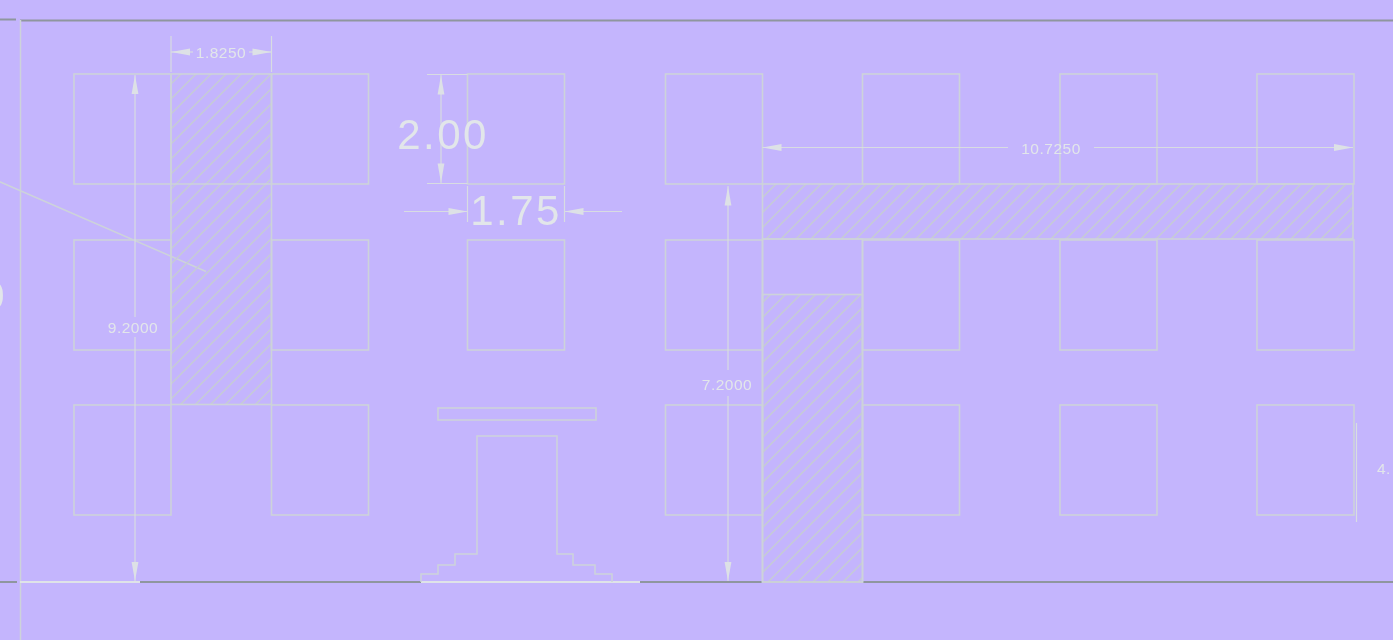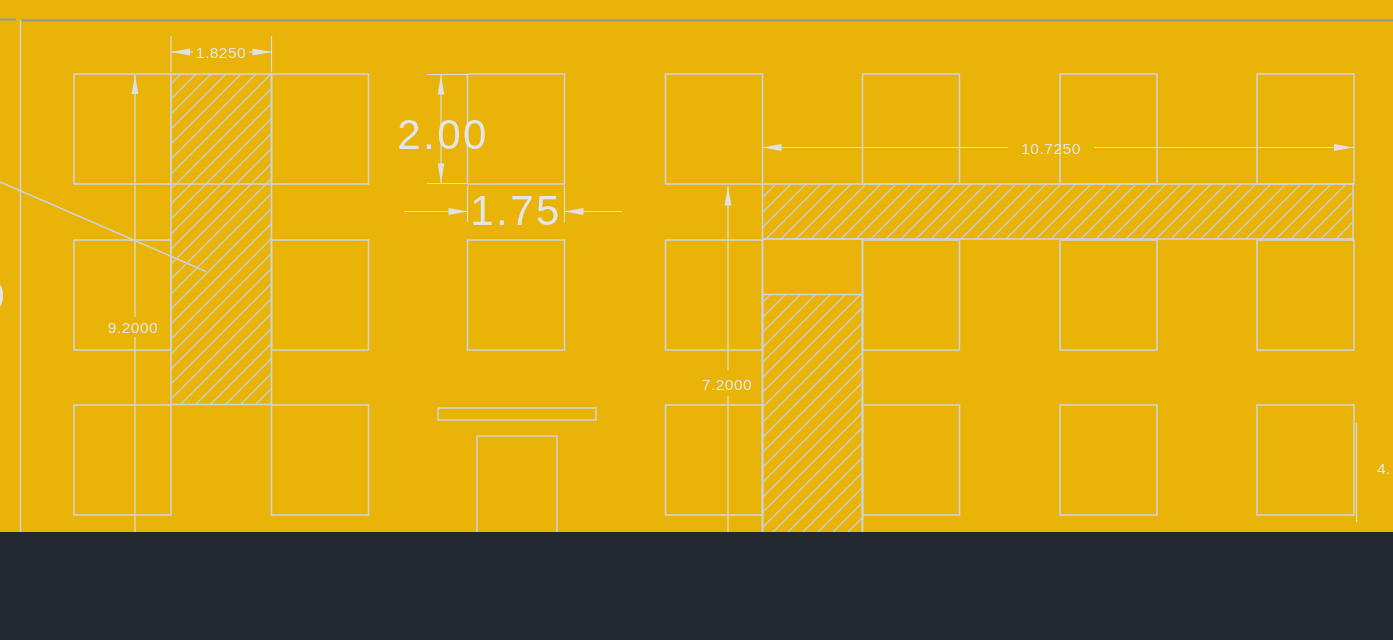--- a/index.html
+++ b/index.html
@@ -1,16 +1,16 @@
 <!DOCTYPE html>
 <html><head>
 <meta charset="utf-8">
 <style>
   html,body{margin:0;padding:0;background:#232831;}
-  .canvas-wrap{width:1393px;height:532px;overflow:hidden;position:relative;background:#eab308;}
+  .canvas-wrap{width:1393px;height:640px;overflow:hidden;position:relative;background:#c4b5fd;}
   svg{display:block;}
   .sq{fill:none;stroke:#cdd3da;stroke-width:1.6;}
   .hatched{fill:url(#hatch45);stroke:#cdd3da;stroke-width:1.6;}
   .thin{stroke:#cdd3da;stroke-width:1.5;fill:none;}
   .muted{stroke:#8f969e;stroke-width:2;fill:none;}
   .bright{stroke:#dfe3e8;stroke-width:2;fill:none;}
   .dimline{stroke:#d8dce2;stroke-width:1.2;fill:none;}
   .dim-sm{font-family:"Liberation Sans",sans-serif;font-size:15.5px;letter-spacing:.5px;fill:#e2e6ea;}
   .dim-lg{font-family:"Liberation Sans",sans-serif;font-size:42px;letter-spacing:2.5px;fill:#e2e6ea;font-weight:400;}
 </style>

